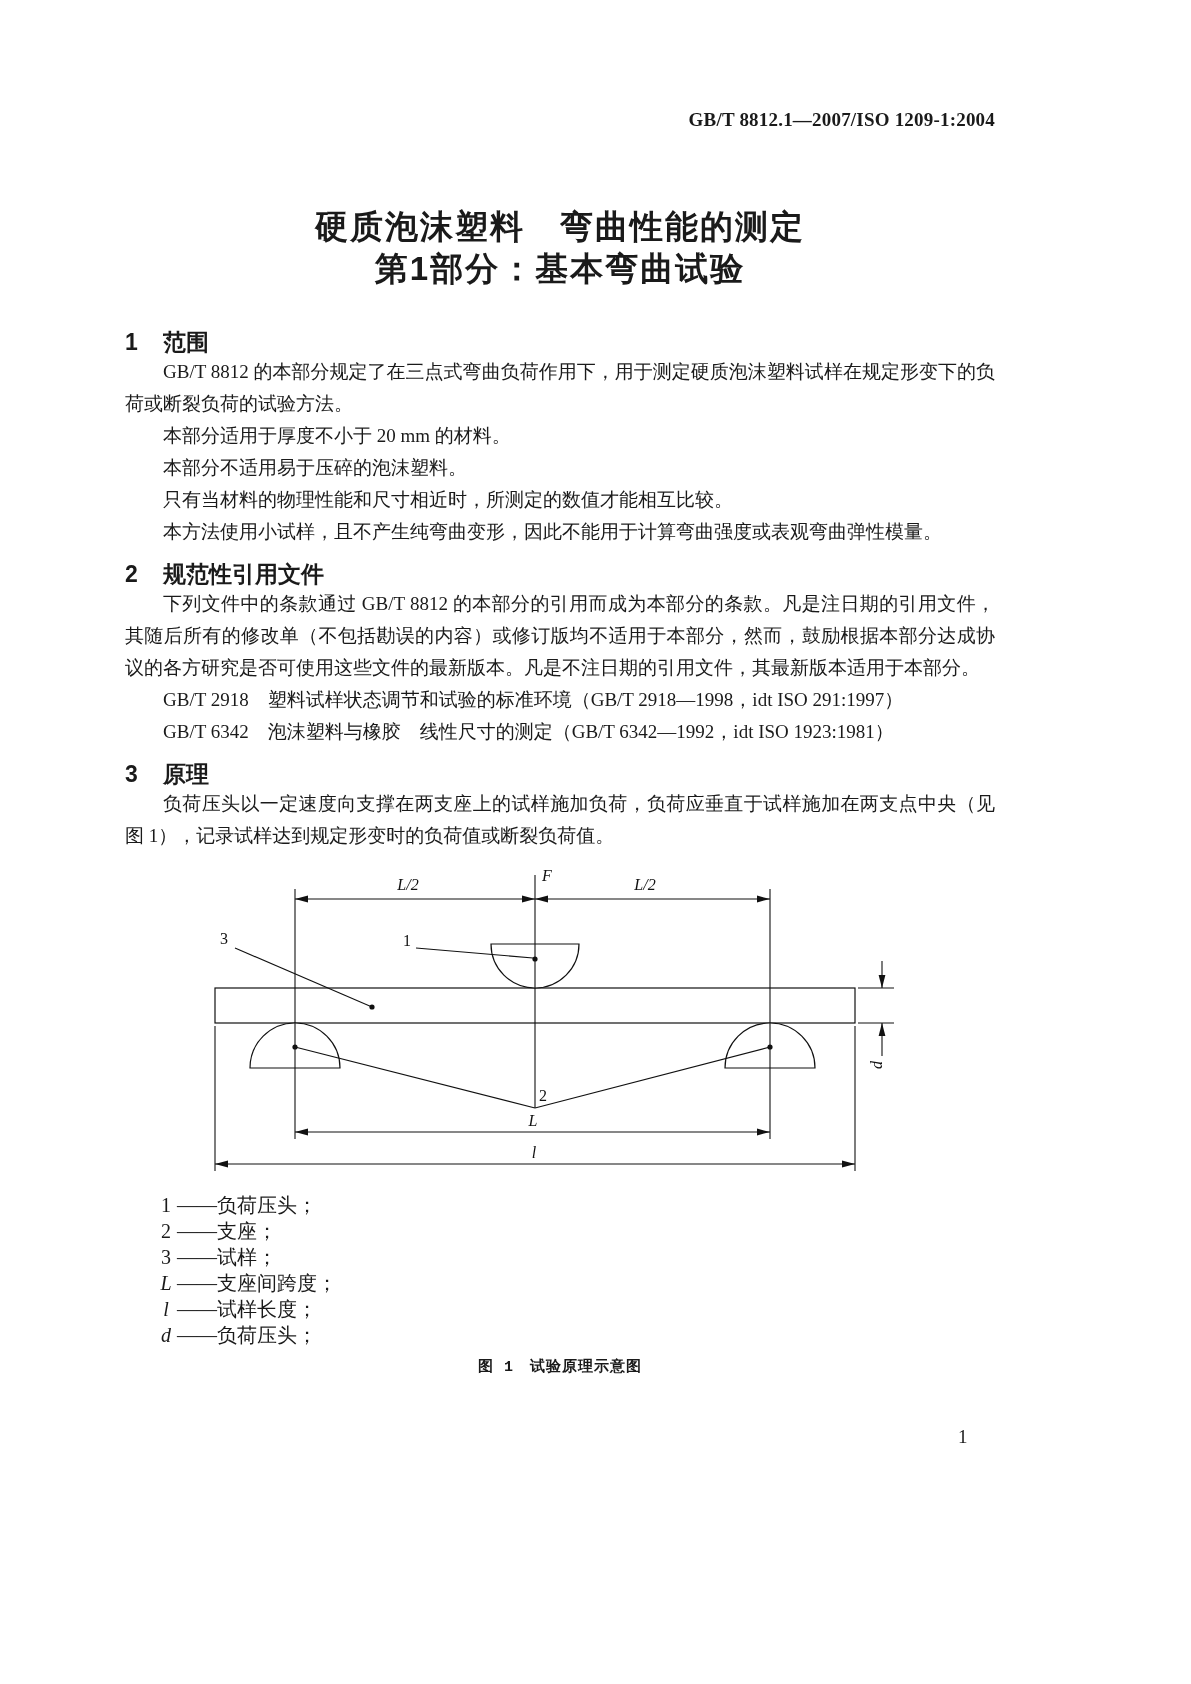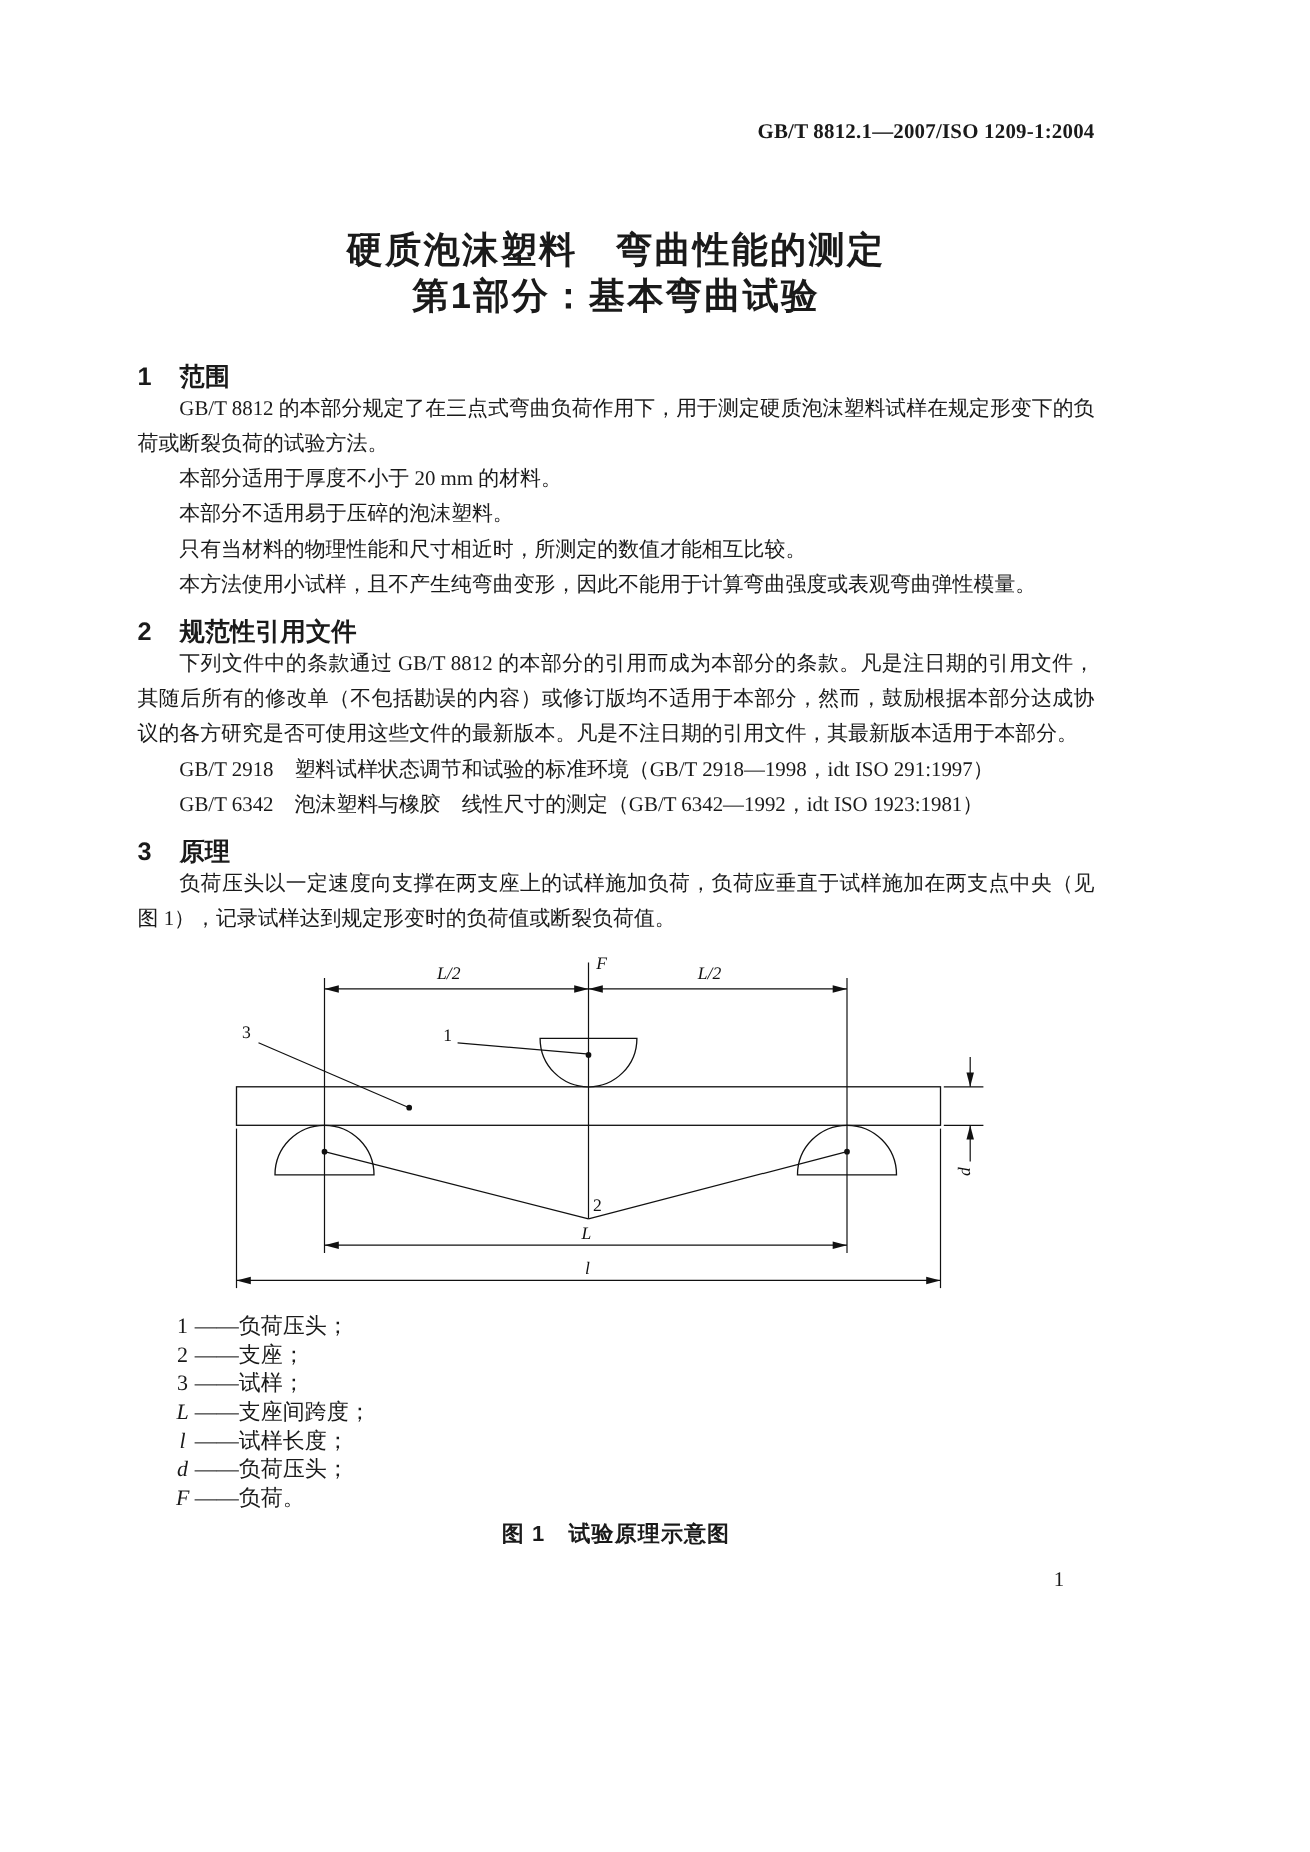--- a/index.html
+++ b/index.html
@@ -44,23 +44,23 @@
   }
   .figure-wrap { margin-top:8px; margin-left:25px; }
   .legend { margin-top:8px; padding-left:30px; font-size:20px; line-height:26px; }
   .legend-row .lsym {
     display:inline-block; width:22px; text-align:center;
   }
   .legend-row .lsym.it { font-style:italic; }
   .fig-caption {
     margin-top:6px;
     text-align:center;
-    font-family:Liberation Sans, sans-serif;
+    font-family:Liberation Mono, monospace;
     font-weight:bold;
-    font-size:20px; line-height:28px;
+    font-size:15px; line-height:28px;
     letter-spacing:1px;
   }
   .page-num {
     position:absolute; left:958px; top:1426px;
     font-size:19px;
   }
   
   .fig-line { stroke:#111; stroke-width:1.1; fill:none; }
   .fig-shape { stroke:#111; stroke-width:1.2; fill:#ffffff; }
   .fig-arrow { fill:#111; stroke:none; }
@@ -174,21 +174,20 @@
       </svg>
     </div>
 
     <div class="legend">
       <div class="legend-row"><span class="lsym">1</span><span>——负荷压头；</span></div>
       <div class="legend-row"><span class="lsym">2</span><span>——支座；</span></div>
       <div class="legend-row"><span class="lsym">3</span><span>——试样；</span></div>
       <div class="legend-row"><span class="lsym it">L</span><span>——支座间跨度；</span></div>
       <div class="legend-row"><span class="lsym it">l</span><span>——试样长度；</span></div>
       <div class="legend-row"><span class="lsym it">d</span><span>——负荷压头；</span></div>
-      <div class="legend-row"><span class="lsym it">F</span><span>——负荷。</span></div>
     </div>
 
     <div class="fig-caption">图 1　试验原理示意图</div>
 
   </div>
 
   <div class="page-num">1</div>
 </div>
 
 </body></html>

